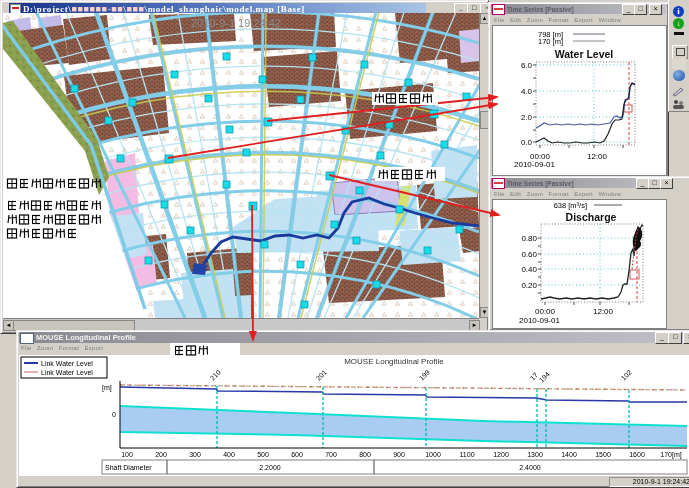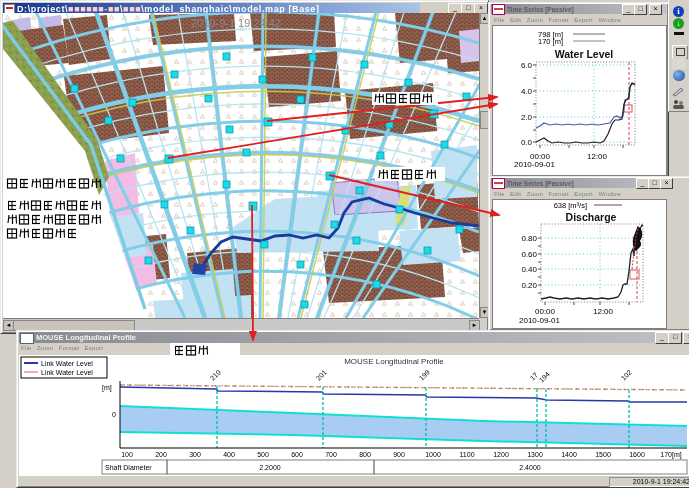--- a/index.html
+++ b/index.html
@@ -9,21 +9,21 @@
 .abs{position:absolute;}
 .win{position:absolute;background:#d4d0c8;border-top:1px solid #e8e8e8;border-left:1px solid #e8e8e8;border-right:1px solid #404040;border-bottom:1px solid #404040;box-shadow:inset 1px 1px 0 #fff, inset -1px -1px 0 #808080;}
 .tbtn{position:absolute;width:12px;height:10px;background:#d4d0c8;border-top:1px solid #fff;border-left:1px solid #fff;border-right:1px solid #404040;border-bottom:1px solid #404040;font-size:7px;line-height:8px;text-align:center;color:#000;}
 .menutxt{font-size:6px;color:#7e7e7e;letter-spacing:0.2px;}
 </style>
 </head>
 <body>
 
 <div class="win" style="left:0;top:0;width:487px;height:332px;">
 
-  <div class="abs" style="left:2px;top:2px;width:417px;height:10px;background:linear-gradient(to right,#16348c,#5a7cc0,#a8c4e6);">
+  <div class="abs" style="left:8px;top:2px;width:417px;height:10px;background:linear-gradient(to right,#16348c,#5a7cc0,#a8c4e6);font-family:Liberation Serif, serif;">
 
     <div class="abs" style="left:1px;top:1px;width:9px;height:8px;background:#fff;border:1px solid #888;">
         <div class="abs" style="left:1px;top:2px;width:7px;height:2px;background:#d02020;"></div>
       </div>
 
     <div class="abs" style="left:14px;top:1px;width:440px;font-size:9px;font-weight:bold;letter-spacing:0.6px;color:#fff;white-space:nowrap;">D:\project\<span style="color:#ffd0d0">■■■■■■-■■</span>\<span style="color:#ffd0d0">■■■</span>\model_shanghaic\model.map [Base]</div>
 
     <div class="tbtn" style="left:445px;top:0;">_</div>
     <div class="tbtn" style="left:458px;top:0;">□</div>
     <div class="tbtn" style="left:471px;top:0;">×</div>

